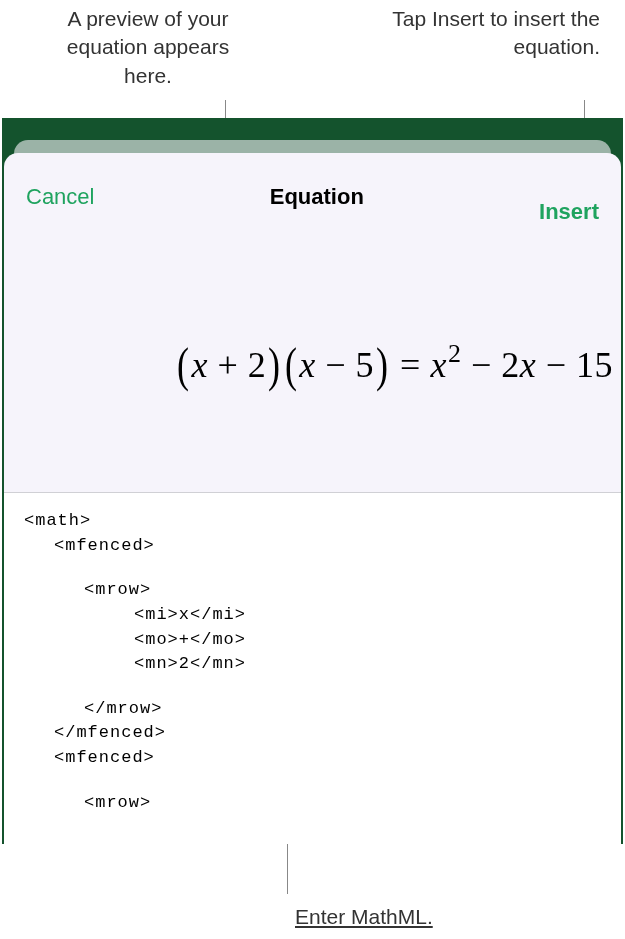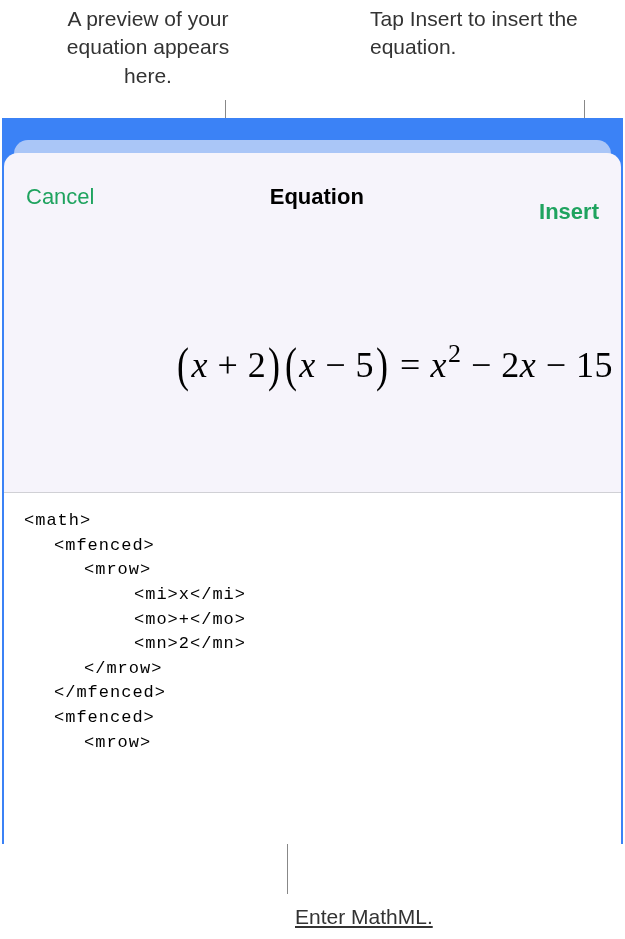--- a/index.html
+++ b/index.html
@@ -28,21 +28,21 @@
     }
     
     .callout-top-right {
       position: absolute;
       top: 5px;
       right: 25px;
       width: 230px;
       font-size: 21px;
       line-height: 1.35;
       color: #333;
-      text-align: left;
+      text-align: right;
     }
     
     .callout-bottom {
       position: absolute;
       bottom: 10px;
       left: 295px;
       font-size: 21px;
       color: #333;
       text-decoration: underline;
     }
@@ -73,21 +73,21 @@
       height: 50px;
       background: #888;
     }
     
     .device-frame {
       position: absolute;
       top: 118px;
       left: 2px;
       right: 2px;
       bottom: 95px;
-      background: #3b82f6;
+      background: #14532d;
       border-radius: 0;
       overflow: hidden;
     }
     
     .modal-backdrop {
       position: absolute;
       top: 22px;
       left: 12px;
       right: 12px;
       bottom: 0;
@@ -178,21 +178,21 @@
       font-family: 'Menlo', 'Courier New', monospace;
       font-size: 17px;
       line-height: 1.45;
       color: #000;
       white-space: pre;
       overflow: hidden;
       letter-spacing: 1px;
     }
     
     .indent-1 { padding-left: 30px; display: block; }
-    .indent-2 { padding-left: 60px; display: block; }
+    .indent-2 { padding-left: 60px; display: block; margin-top: 20px; }
     .indent-3 { padding-left: 110px; display: block; font-family: Liberation Mono, monospace; }
   </style>
 </head>
 <body>
 
 <div class="callout-top-left">A preview of your equation appears here.</div>
 <div class="callout-top-right">Tap Insert to insert the equation.</div>
 <div class="callout-bottom">Enter MathML.</div>
 
 <div class="callout-line-1"></div>

